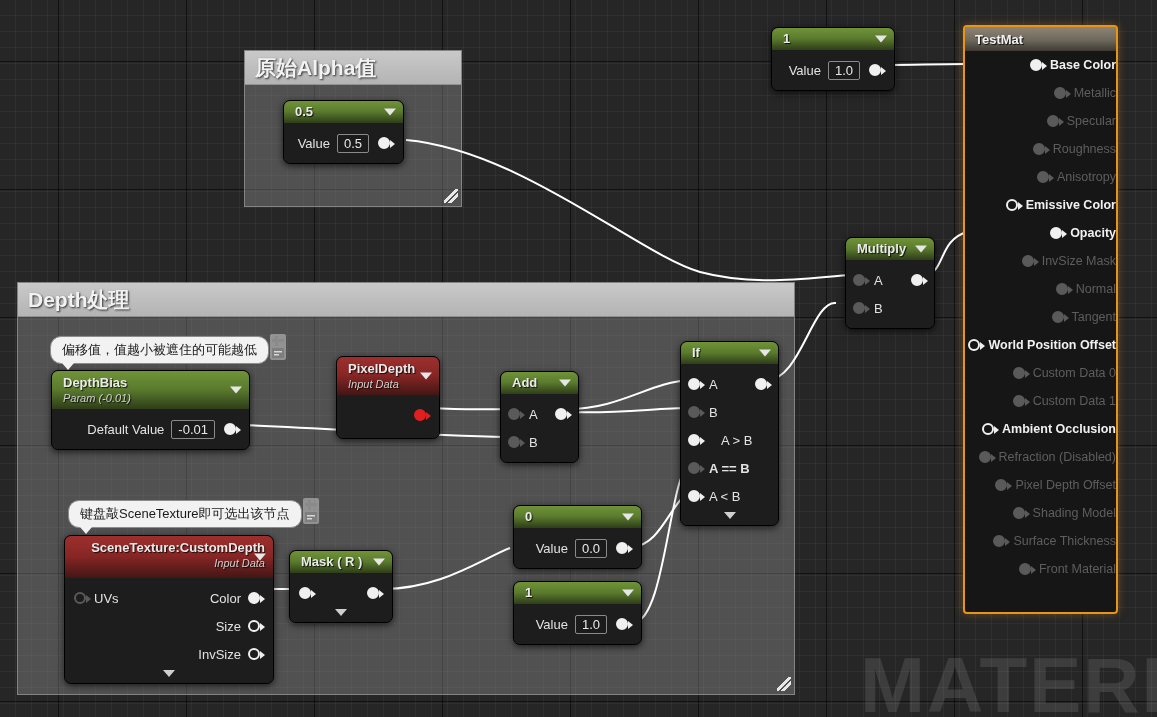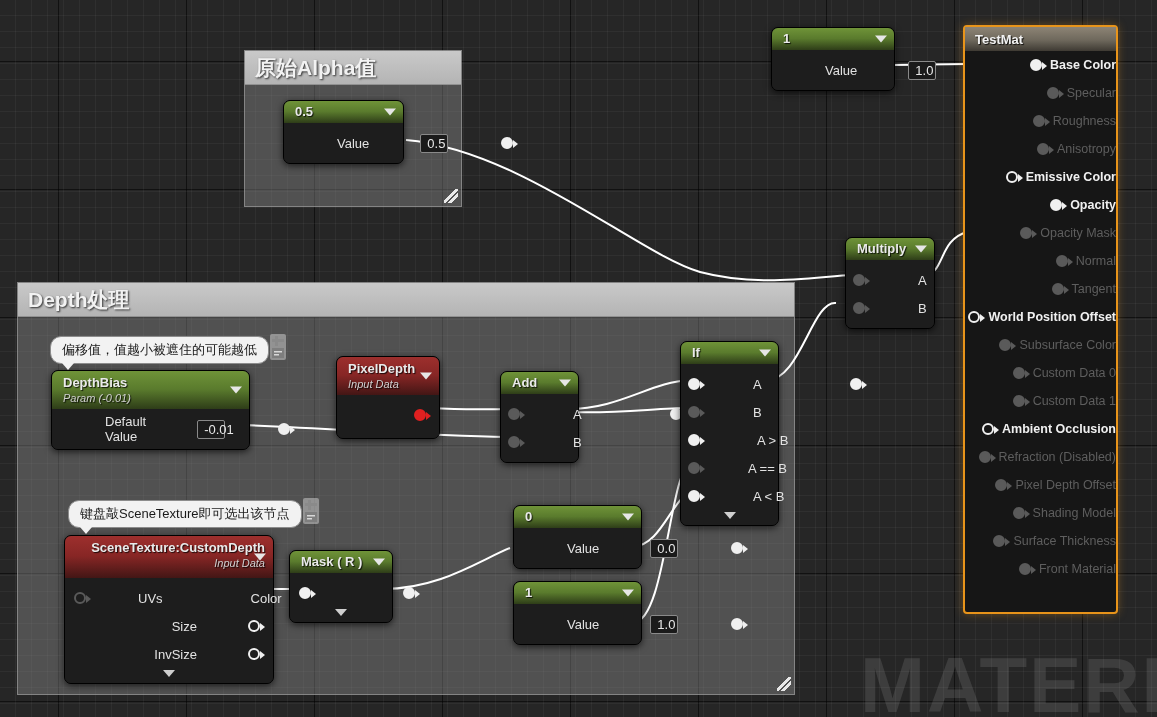--- a/index.html
+++ b/index.html
@@ -116,21 +116,20 @@
     border-left: 6px solid transparent;
     border-right: 6px solid transparent;
     border-top: 7px solid #cfcfcf;
   }
 
   .row {
     display: flex; align-items: center;
     height: 28px;
     padding: 0 9px;
     position: relative;
-    gap: 44px;
   }
   .row .lbl { font-size: 13px; color: #e2e2e2; white-space: nowrap; }
 
   
   .pin { position: relative; width: 16px; height: 14px; flex: 0 0 16px; }
   .pin .dot {
     position: absolute; left: 0; top: 1px;
     width: 12px; height: 12px; border-radius: 50%;
     border: 2px solid #f0f0f0;
     background: #f0f0f0;
@@ -456,28 +455,28 @@
             <span class="dot"></span>
             <span class="arrow"></span>
           </span>
         <span class="lbl" style="margin-left:5px;">B</span>
       </div>
       <div class="row" style="padding:0 7px;">
         <span class="pin">
             <span class="dot"></span>
             <span class="arrow"></span>
           </span>
-        <span class="lbl" style="margin-left:9px;">A &gt; B</span>
+        <span class="lbl" style="margin-left:17px;">A &gt; B</span>
       </div>
       <div class="row" style="padding:0 7px;">
         <span class="pin dim">
             <span class="dot"></span>
             <span class="arrow"></span>
           </span>
-        <span class="lbl" style="">A == B</span>
+        <span class="lbl" style="margin-left:5px;font-weight:bold;">A == B</span>
       </div>
       <div class="row" style="padding:0 7px;">
         <span class="pin">
             <span class="dot"></span>
             <span class="arrow"></span>
           </span>
         <span class="lbl" style="margin-left:5px;">A &lt; B</span>
       </div>
       <div class="chev-bottom"></div>
     </div>
@@ -593,20 +592,27 @@
             <span class="dot"></span>
             <span class="arrow"></span>
           </span>
           <span class="lbl">Base Color</span>
         </div>
         <div class="mat-row off">
           <span class="pin dim">
             <span class="dot"></span>
             <span class="arrow"></span>
           </span>
+          <span class="lbl">Metallic</span>
+        </div>
+        <div class="mat-row off">
+          <span class="pin dim">
+            <span class="dot"></span>
+            <span class="arrow"></span>
+          </span>
           <span class="lbl">Specular</span>
         </div>
         <div class="mat-row off">
           <span class="pin dim">
             <span class="dot"></span>
             <span class="arrow"></span>
           </span>
           <span class="lbl">Roughness</span>
         </div>
         <div class="mat-row off">
@@ -628,21 +634,21 @@
             <span class="dot"></span>
             <span class="arrow"></span>
           </span>
           <span class="lbl">Opacity</span>
         </div>
         <div class="mat-row off">
           <span class="pin dim">
             <span class="dot"></span>
             <span class="arrow"></span>
           </span>
-          <span class="lbl">Opacity Mask</span>
+          <span class="lbl">InvSize Mask</span>
         </div>
         <div class="mat-row off">
           <span class="pin dim">
             <span class="dot"></span>
             <span class="arrow"></span>
           </span>
           <span class="lbl">Normal</span>
         </div>
         <div class="mat-row off">
           <span class="pin dim">
@@ -656,27 +662,20 @@
             <span class="dot"></span>
             <span class="arrow"></span>
           </span>
           <span class="lbl">World Position Offset</span>
         </div>
         <div class="mat-row off">
           <span class="pin dim">
             <span class="dot"></span>
             <span class="arrow"></span>
           </span>
-          <span class="lbl">Subsurface Color</span>
-        </div>
-        <div class="mat-row off">
-          <span class="pin dim">
-            <span class="dot"></span>
-            <span class="arrow"></span>
-          </span>
           <span class="lbl">Custom Data 0</span>
         </div>
         <div class="mat-row off">
           <span class="pin dim">
             <span class="dot"></span>
             <span class="arrow"></span>
           </span>
           <span class="lbl">Custom Data 1</span>
         </div>
         <div class="mat-row on">

